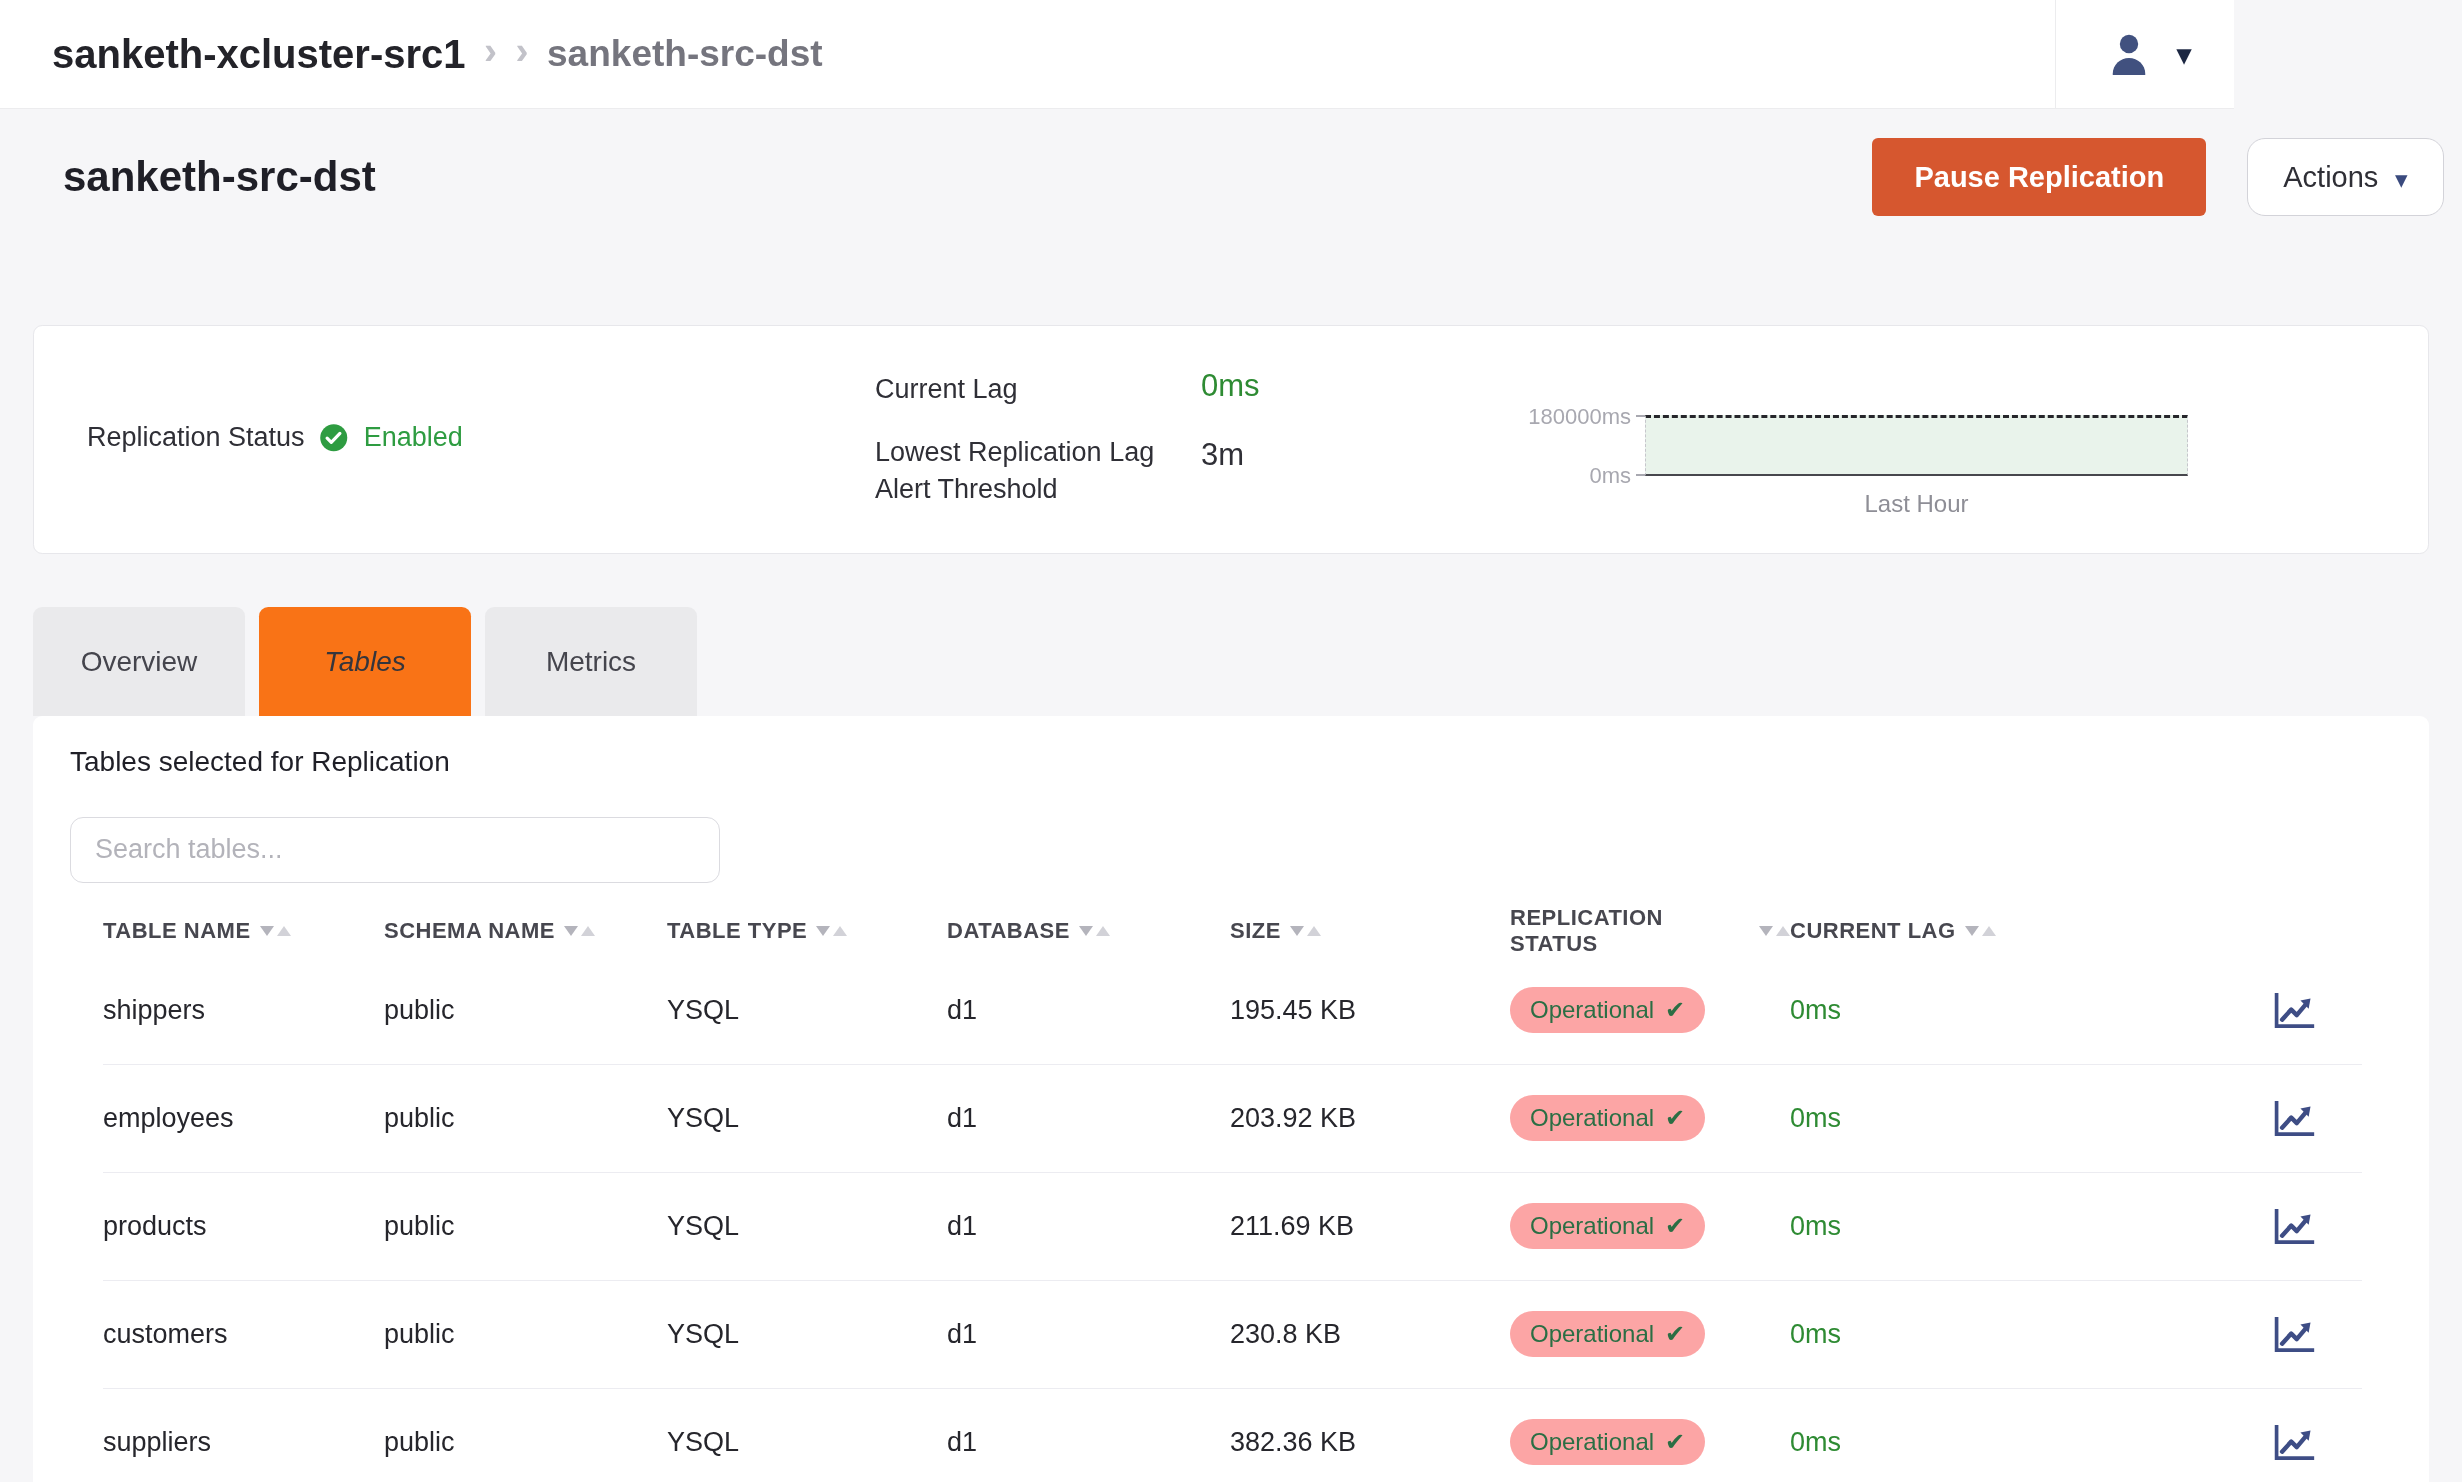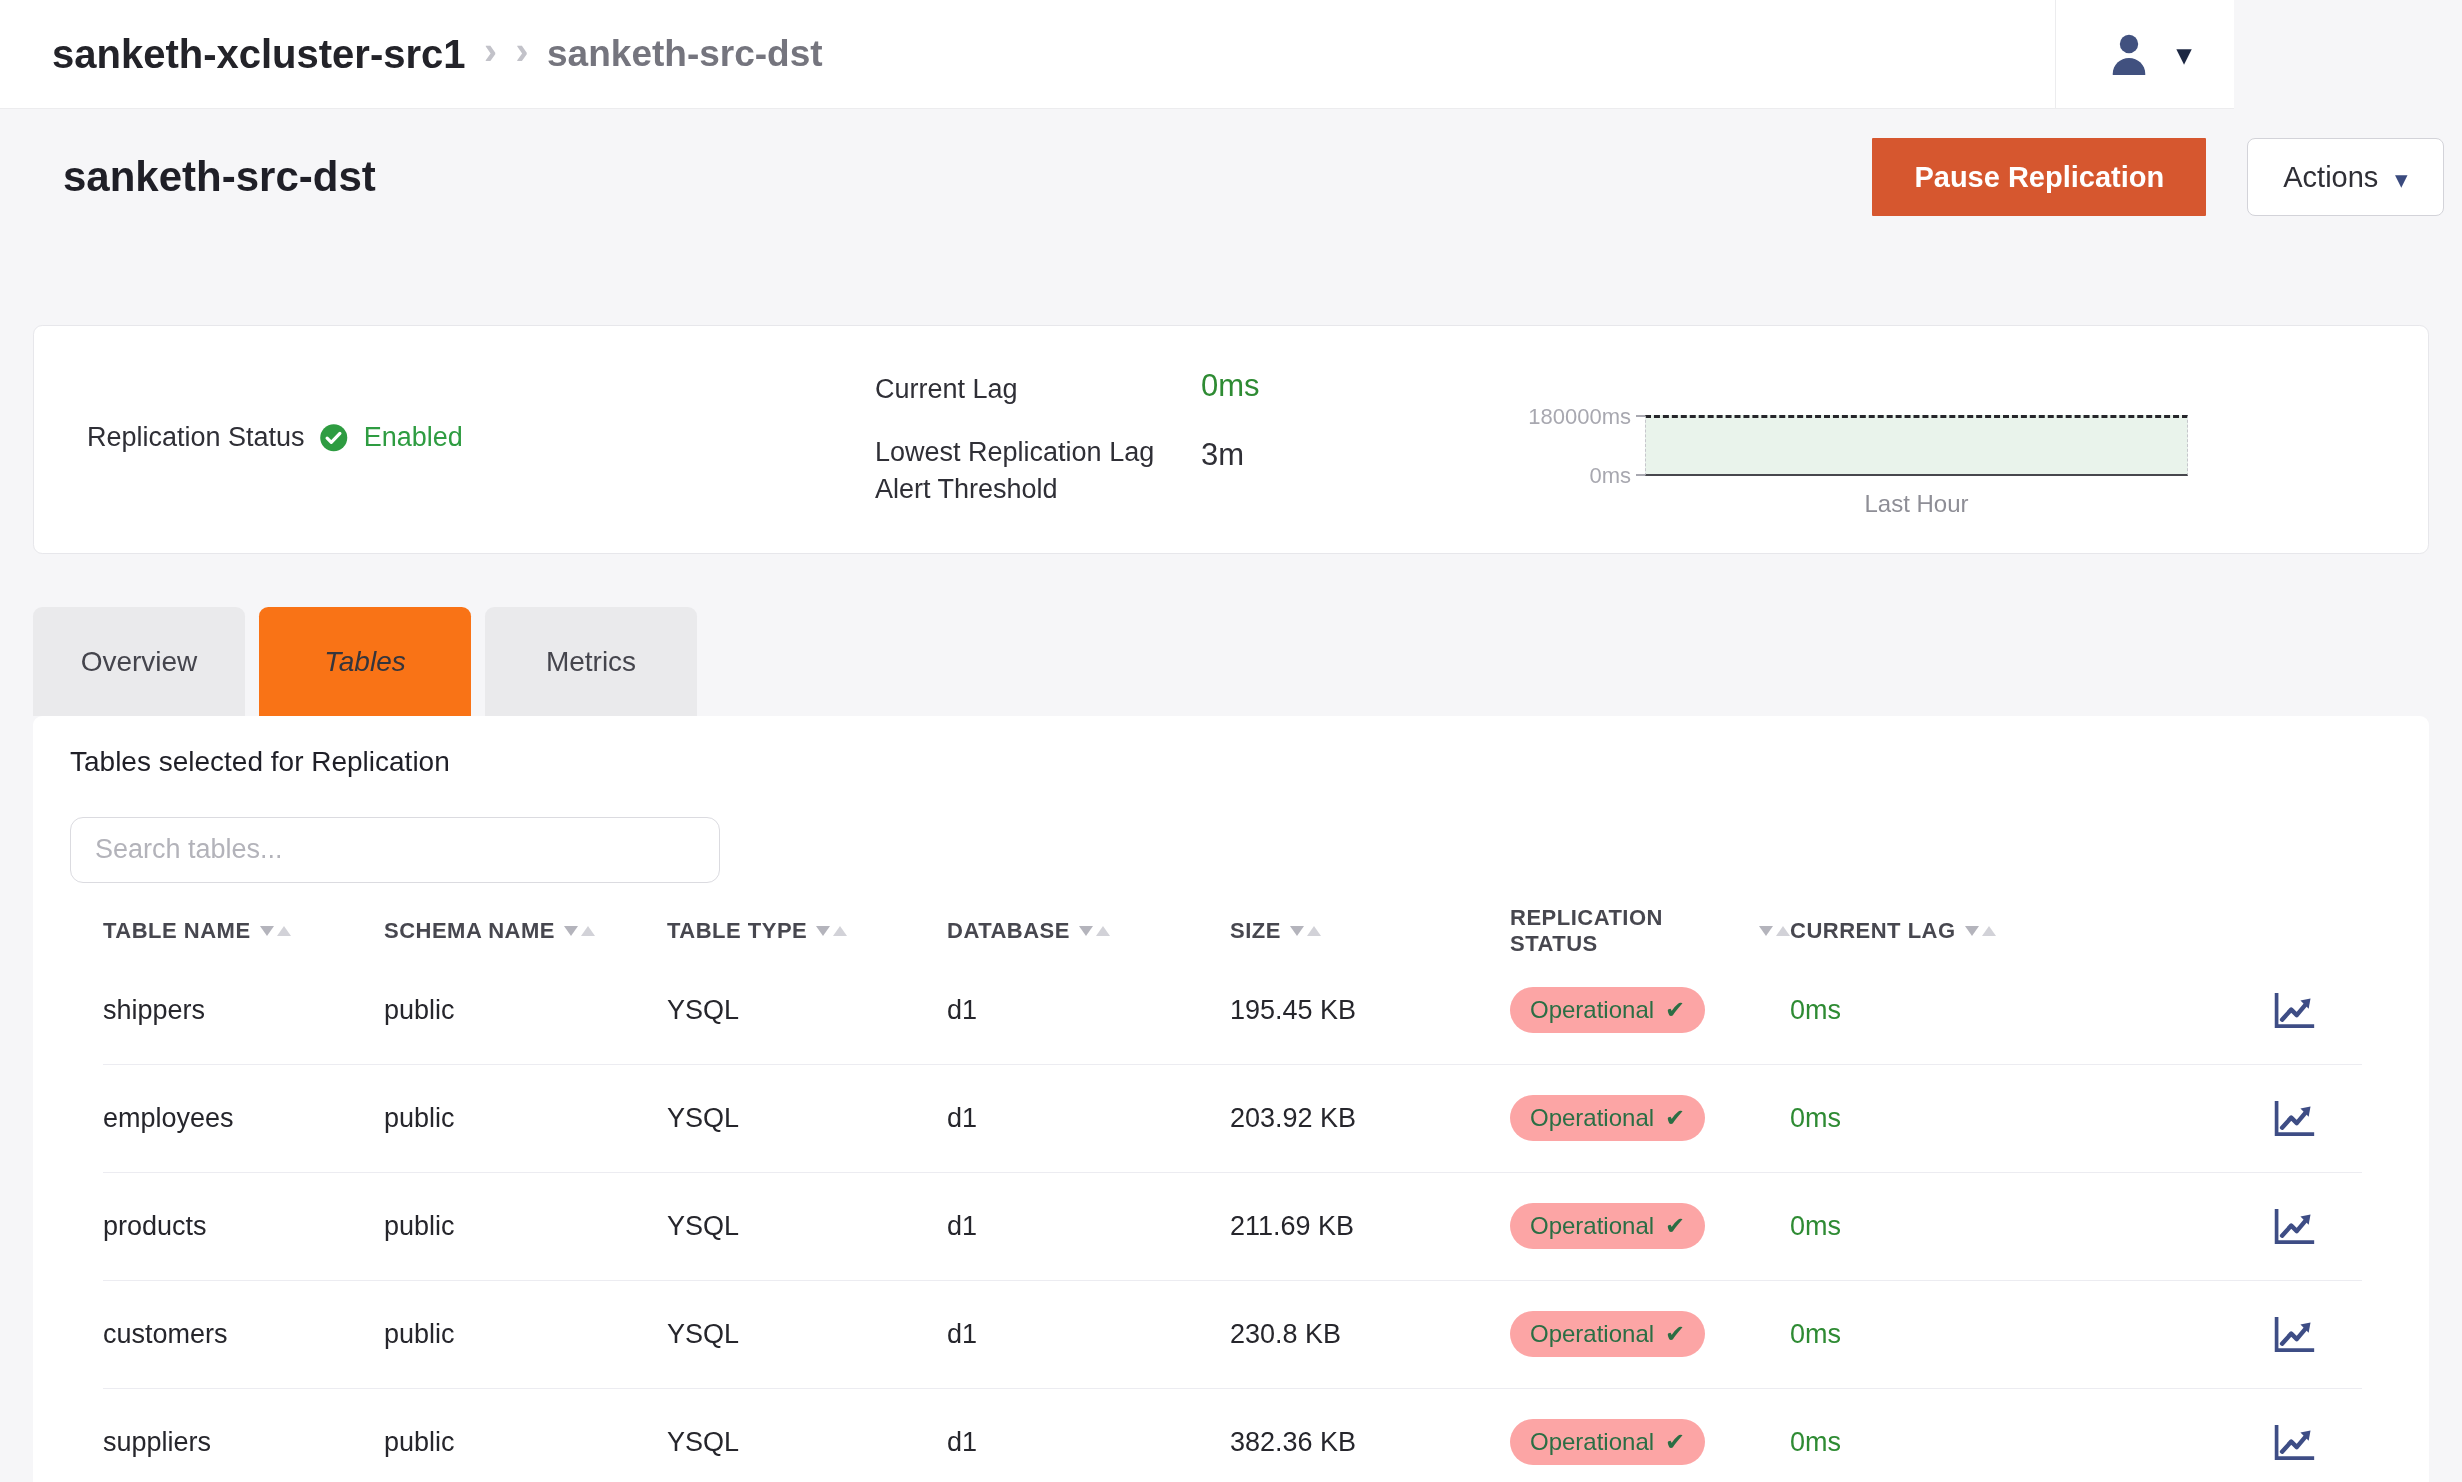--- a/index.html
+++ b/index.html
@@ -26,26 +26,26 @@
   }
   .user-caret{font-size:31px;color:#1C2742;line-height:1;}
   
   .title-row{
     position:absolute;top:138px;left:63px;right:18.5px;height:78px;
     display:flex;align-items:center;
   }
   .page-title{font-size:42px;font-weight:700;color:#1F1F27;}
   .title-buttons{margin-left:auto;display:flex;align-items:center;gap:41px;}
   .btn-pause{
-    height:78px;padding:0 42px;border:none;border-radius:1px;cursor:pointer;
+    height:78px;padding:0 42px;border:none;border-radius:6px;cursor:pointer;
     background:#D6572F;color:#FFFFFF;font-size:29px;font-weight:600;
     font-family:inherit;
   }
   .btn-actions{
-    height:78px;padding:0 35px;border-radius:8px;cursor:pointer;
+    height:78px;padding:0 35px;border-radius:18px;cursor:pointer;
     background:#FFFFFF;border:1.8px solid #D3D3D9;color:#2F2F36;
     font-size:29px;font-weight:500;display:flex;align-items:center;gap:16.6px;
     font-family:inherit;
   }
   .actions-caret{font-size:25px;color:#3A4A7E;line-height:1;transform:translateY(1.8px);}
   
   .status-card{
     position:absolute;left:33px;top:325px;width:2396px;height:229px;
     background:#FFFFFF;border:0.9px solid #E7E7EB;border-radius:9.2px;
     box-sizing:border-box;

